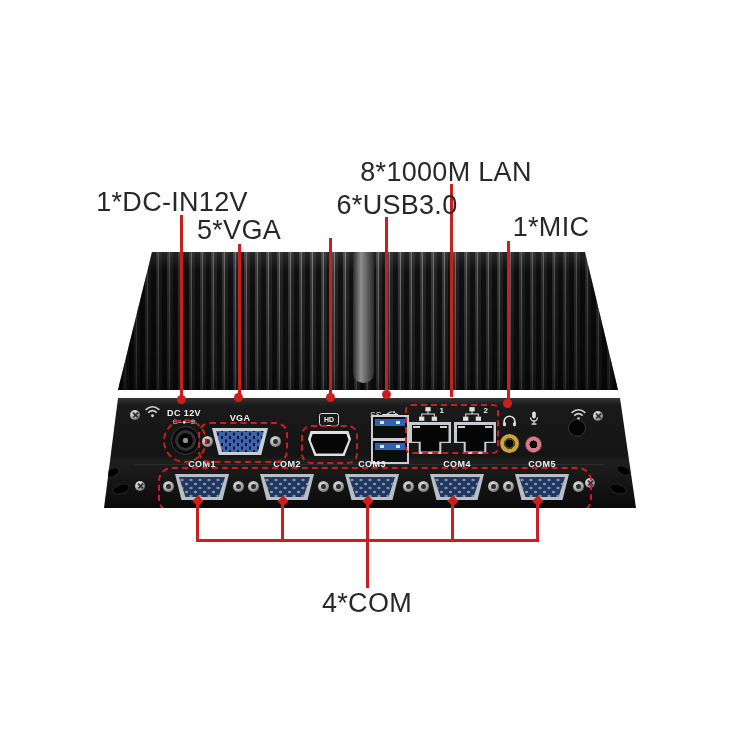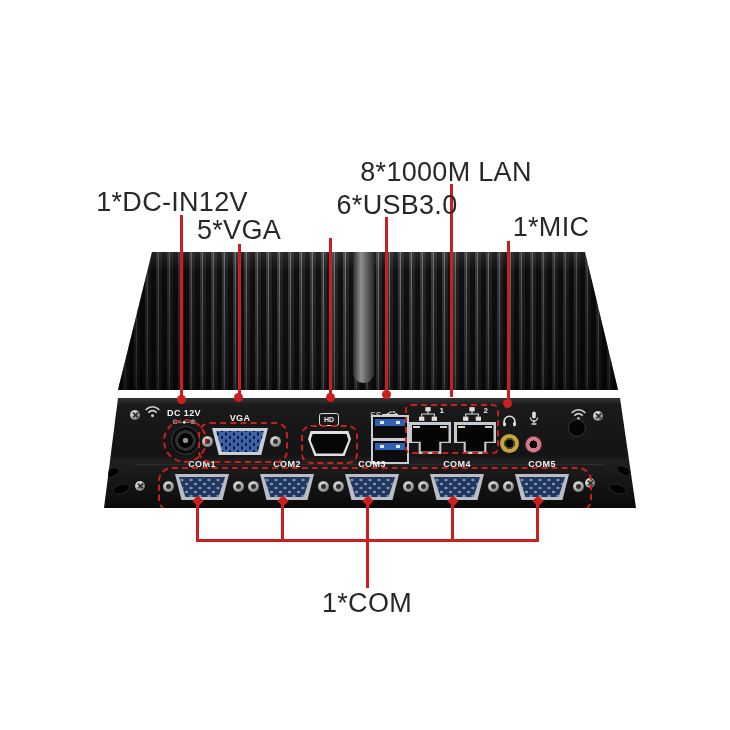--- a/index.html
+++ b/index.html
@@ -278,15 +278,15 @@
   <div class="diamond" style="left:364px;top:497px;"></div>
   <div class="diamond" style="left:449px;top:497px;"></div>
   <div class="diamond" style="left:534px;top:497px;"></div>
   <div class="vline" style="left:196px;top:500px;height:41px;"></div>
   <div class="vline" style="left:281px;top:500px;height:41px;"></div>
   <div class="vline" style="left:366px;top:500px;height:41px;"></div>
   <div class="vline" style="left:451px;top:500px;height:41px;"></div>
   <div class="vline" style="left:536px;top:500px;height:41px;"></div>
   <div class="hline" style="left:196px;top:539px;width:343px;"></div>
   <div class="vline" style="left:366px;top:541px;height:47px;"></div>
-  <div class="lbl" style="left:367px;top:588px;">1*COM</div>
+  <div class="lbl" style="left:367px;top:588px;">4*COM</div>
 
 </div>
 
 </body></html>

